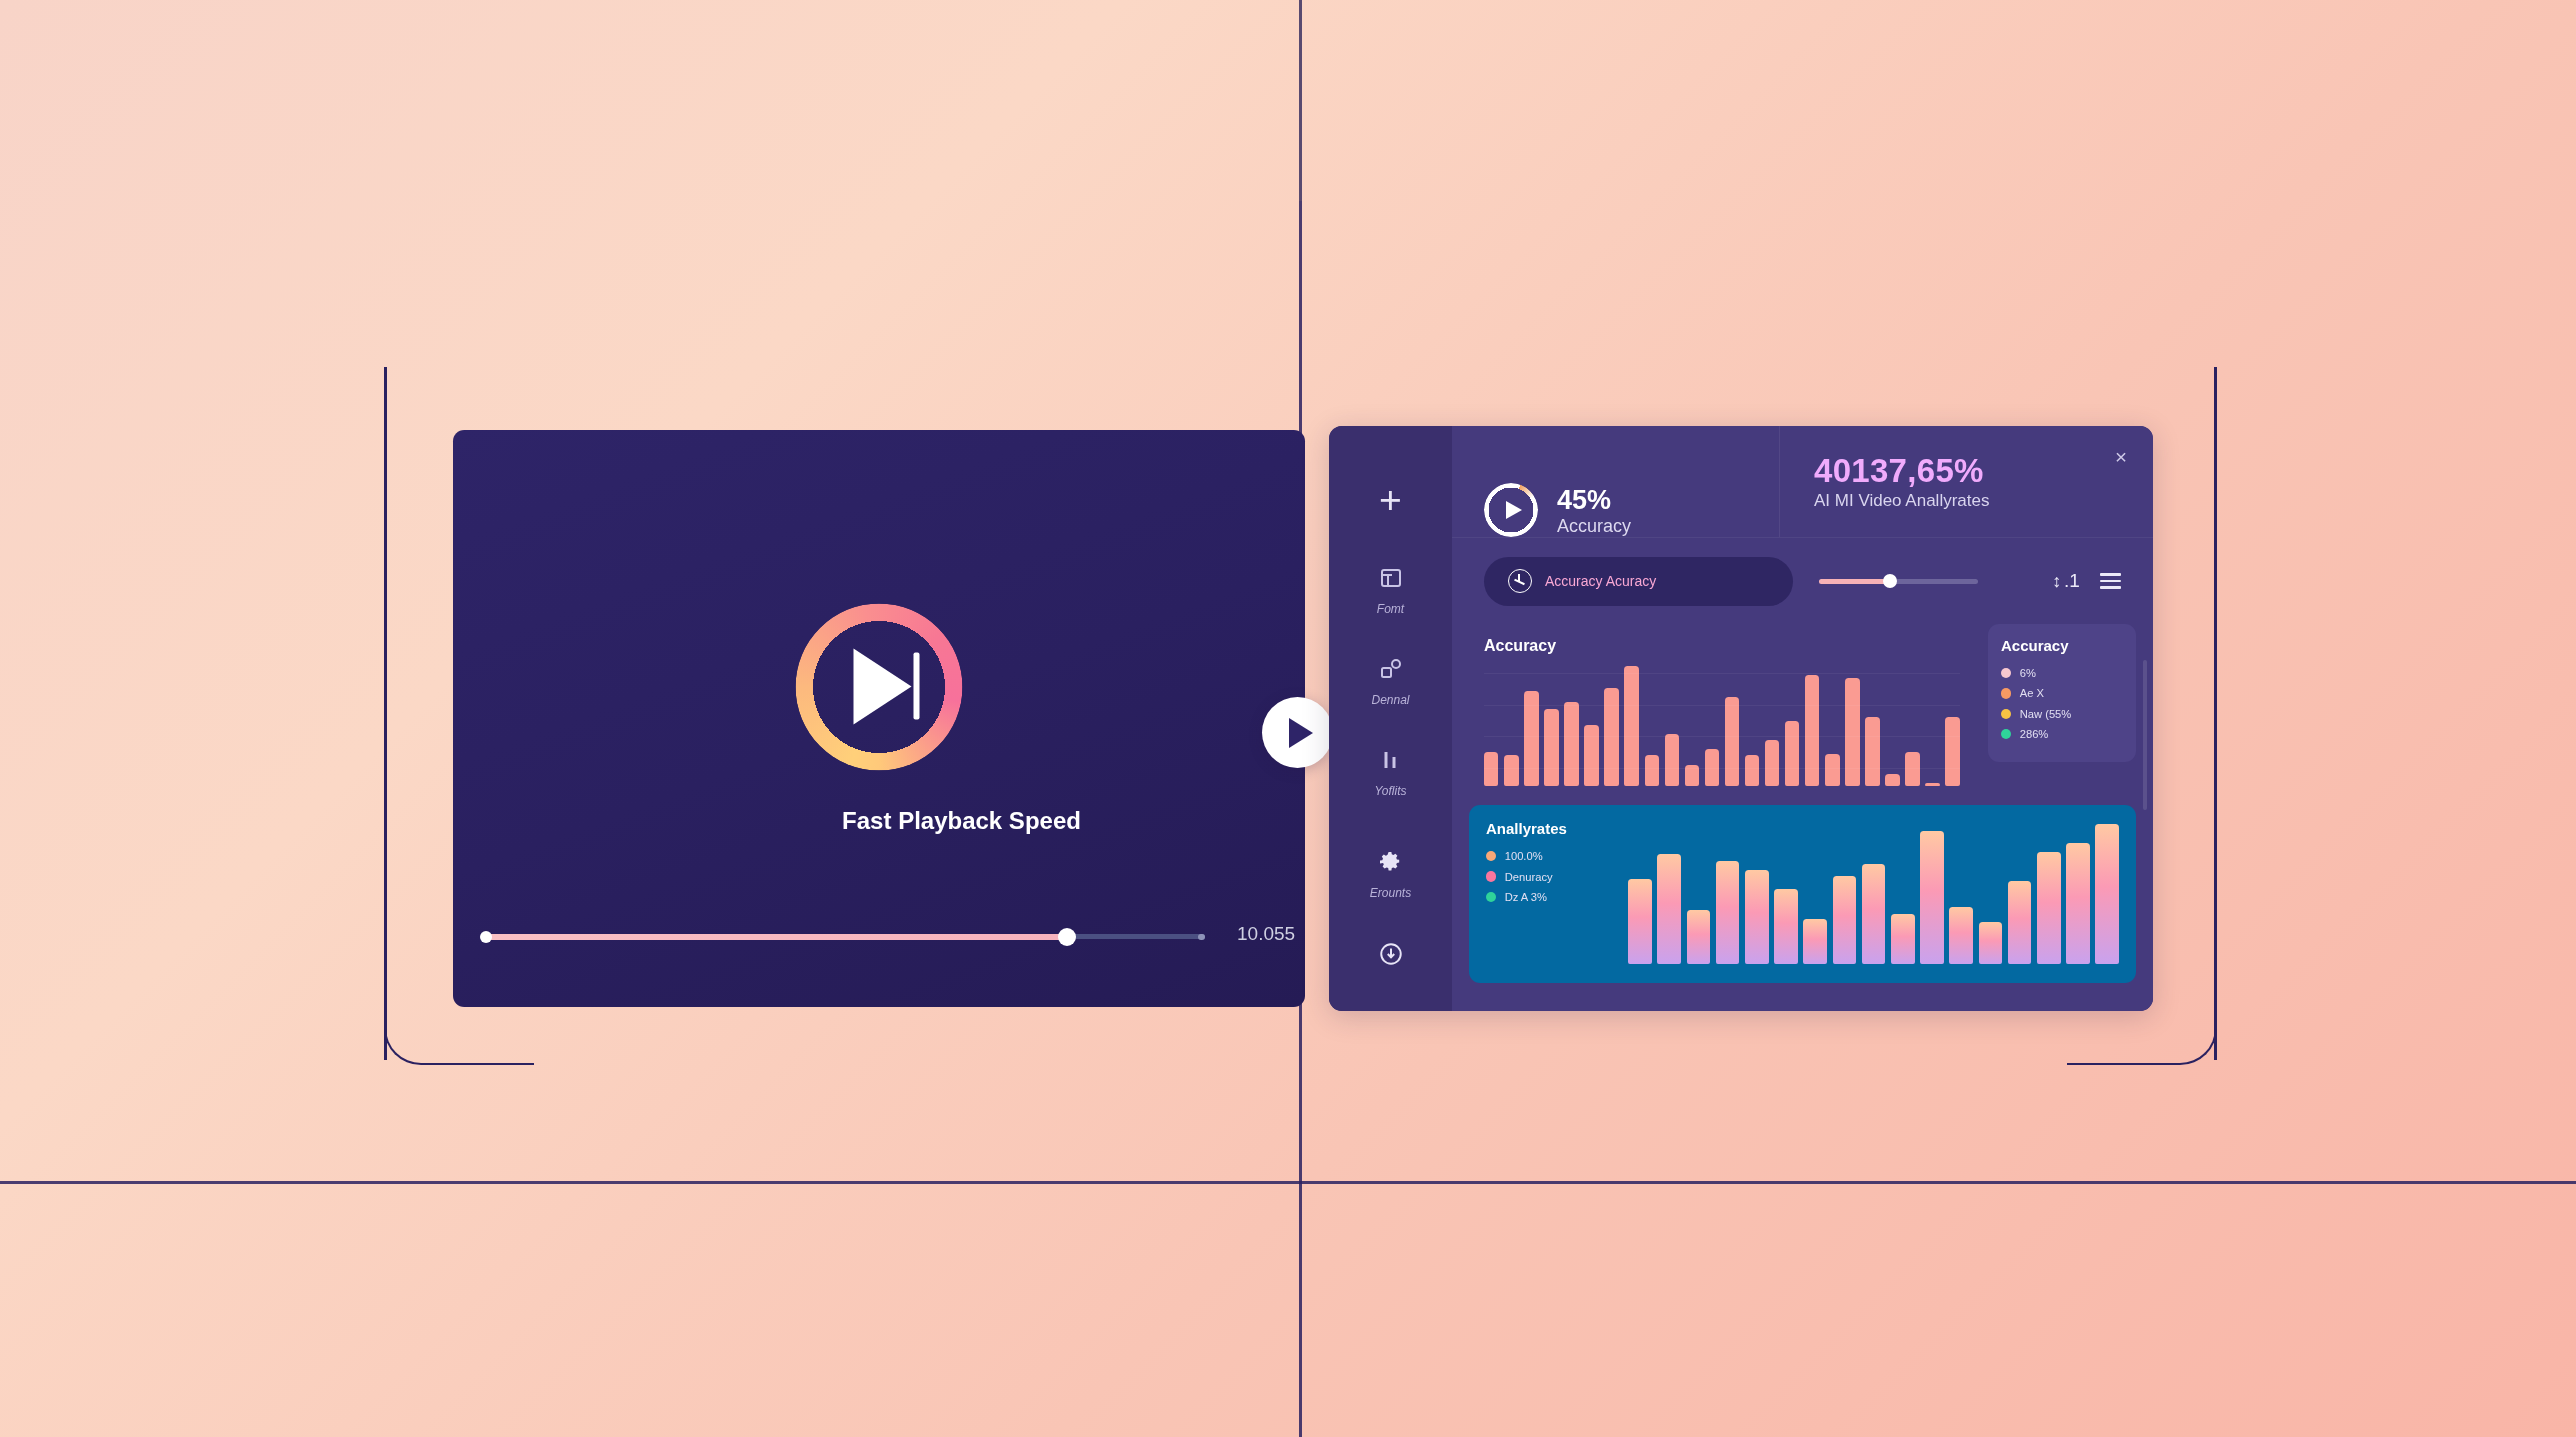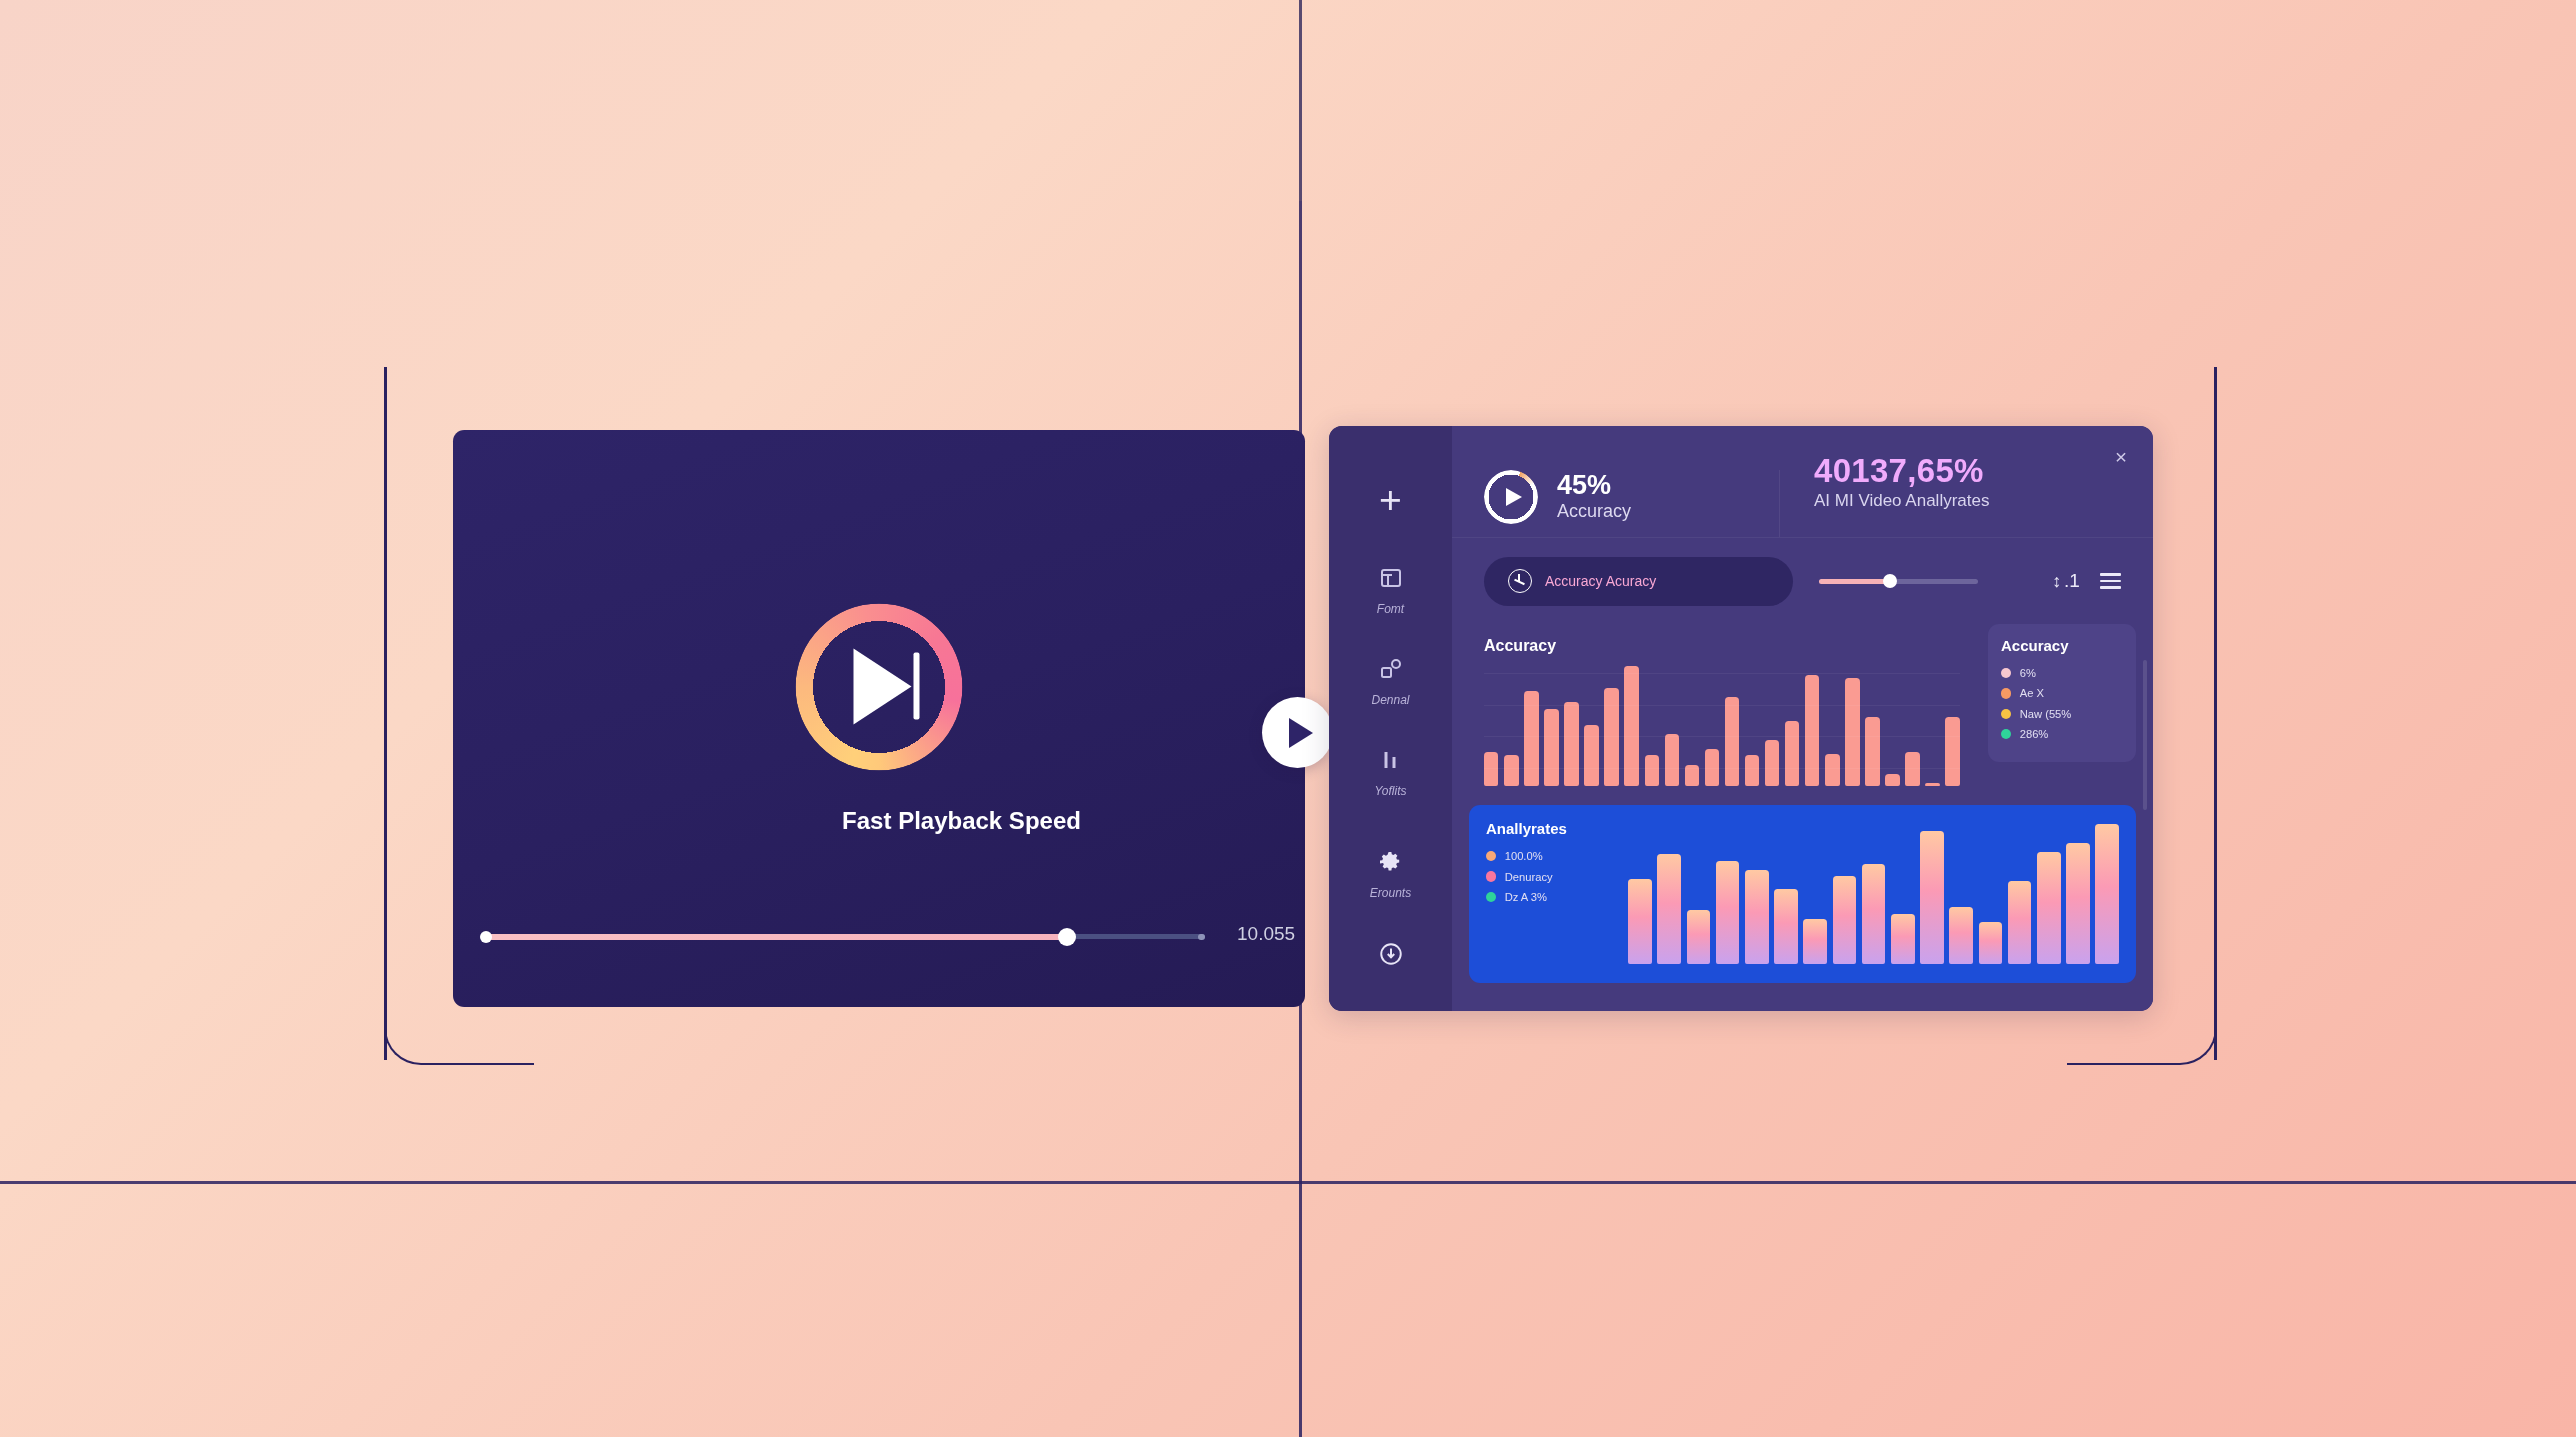--- a/index.html
+++ b/index.html
@@ -85,22 +85,22 @@
   }
   .sb-plus { color:#e7e4f6; font-size:39px; line-height:1; font-weight:300; margin-bottom:47px; cursor:pointer; }
   .sb-item { display:flex; flex-direction:column; align-items:center; gap:9px; margin-bottom:41px; cursor:pointer;font-style:italic; }
   .sb-ico { color:#c9c4e6; }
   .sb-label { color:#b9b3d9; font-size:12px; }
   .sb-spacer { flex:1; }
 
   .dash-main { flex:1; display:flex; flex-direction:column; background:#453a7d; }
 
   .dash-top { display:flex; height:112px; border-bottom:0.9px solid rgba(255,255,255,.06); position:relative; }
-  .stat-a { width:328px; display:flex; align-items:flex-start; gap:19px; padding-left:32px;
-            border-right:0.9px solid rgba(255,255,255,.07);margin-top:44px; }
+  .stat-a { width:328px; display:flex; align-items:flex-end; gap:19px; padding-left:32px;
+            border-right:0.9px solid rgba(255,255,255,.07); }
   .ring-small { position:relative; width:54px; height:54px; }
   .ring-small .rs-ring {
     position:absolute; inset:0; border-radius:50%;
     background:conic-gradient(from 20deg,#f0a060 0deg,#ffffff 40deg,#ffffff 360deg);
     -webkit-mask: radial-gradient(circle, transparent 0 22.5px, #000 22.5px);
     mask: radial-gradient(circle, transparent 0 22.5px, #000 22.5px);
   }
   .ring-small .rs-tri {
     position:absolute; left:21.5px; top:18px; width:0; height:0;
     border-left:16px solid #fff; border-top:9.4px solid transparent; border-bottom:9.4px solid transparent;
@@ -142,21 +142,21 @@
   .legend-card {
     width:148px; flex:0 0 148px; background:#4e4388; border-radius:11.2px;
     padding:13px 13px; align-self:flex-start;
   }
   .legend-title { color:#fff; font-size:15px; font-weight:bold; margin-bottom:13px; }
   .legend-item { display:flex; align-items:center; gap:8.4px; margin-bottom:8.4px; }
   .dot { width:10.3px; height:10.3px; border-radius:50%; flex:0 0 10.3px; }
   .legend-text { color:#e2dff2; font-size:11.2px; white-space:nowrap; }
 
   .lower-card {
-    margin:9.4px 17px 15px 17px; background:#1d4ed8; border-radius:11.2px;
+    margin:9.4px 17px 15px 17px; background:#0369a1; border-radius:11.2px;
     display:flex; padding:15px 17px; gap:11.2px; height:178px;
   }
   .lower-left { width:131px; flex:0 0 131px; }
   .lower-mid { flex:1; display:flex; align-items:flex-end; gap:5.6px; padding-bottom:3.7px; }
   .bar-g { flex:1; border-radius:3.7px 3.7px 1.9px 1.9px;
            background:linear-gradient(180deg,#ffc9a3 0%,#fb9ab5 45%,#c9a2ee 100%); }
   .lower-right { width:140px; flex:0 0 140px; }
   .scrollbar { position:absolute; right:5.6px; top:234px; width:4.7px; height:150px; background:rgba(255,255,255,.12); border-radius:2.8px; }
 </style>
 </head>

